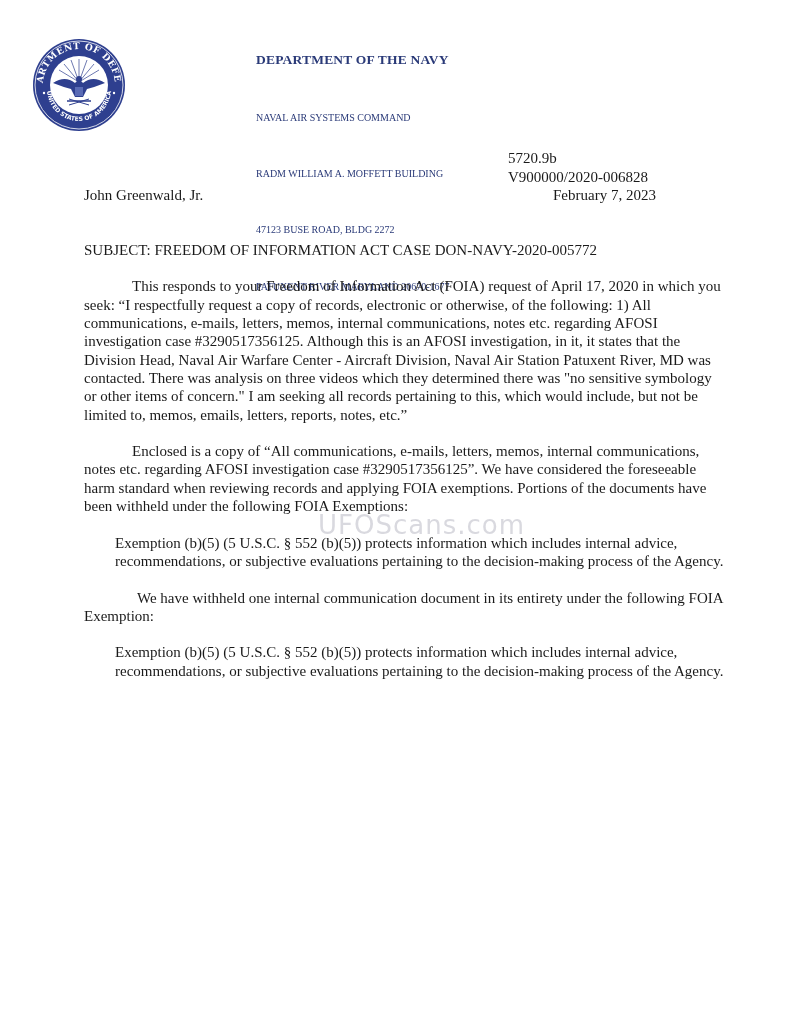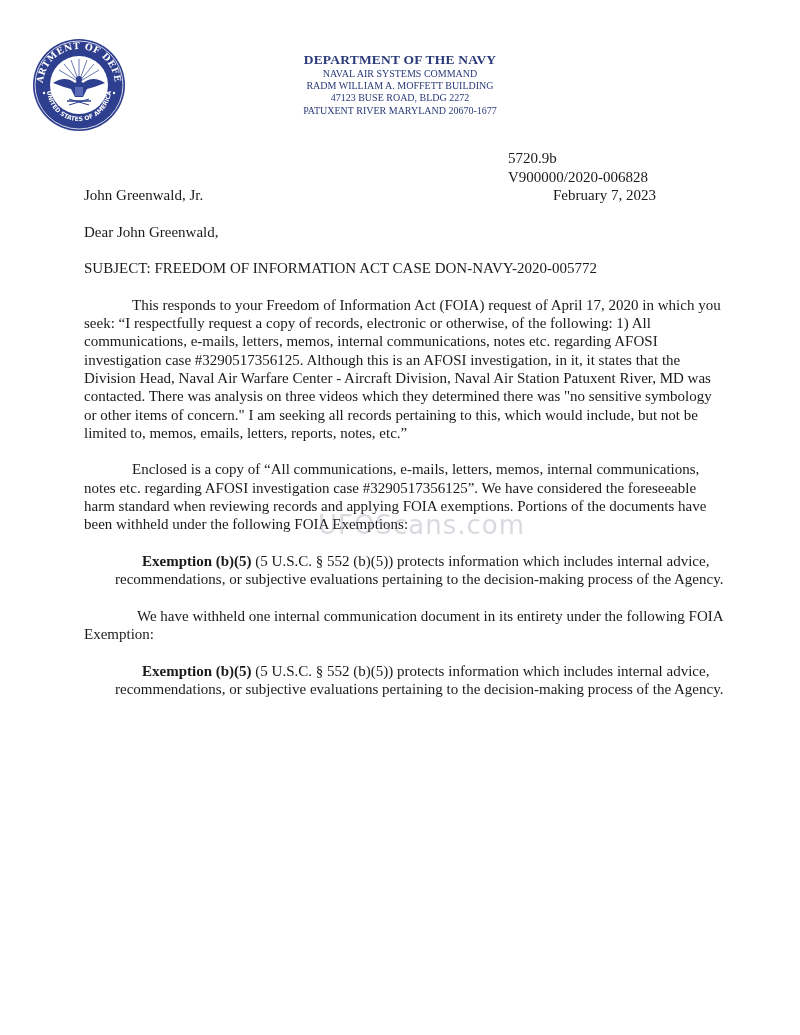--- a/index.html
+++ b/index.html
@@ -1,29 +1,29 @@
 <!DOCTYPE html>
 <html><head>
 <meta charset="utf-8">
 <style>
   html, body { margin: 0; padding: 0; background: #ffffff; }
   body { width: 800px; height: 1035px; position: relative; overflow: hidden;
          font-family: "Liberation Serif", "DejaVu Serif", serif; color: #1a1a1a; }
   .seal { position: absolute; left: 31px; top: 37px; width: 96px; height: 96px; }
-  .letterhead { position: absolute; left: 270px; top: 52px; width: 260px; text-align: center; color: #2a3a78; }
+  .letterhead { position: absolute; left: 256px; top: 52px; width: 260px; color: #2a3a78; }
   .lh-title { font-weight: bold; font-size: 13.5px; letter-spacing: 0.2px; line-height: 16px; }
-  .lh-line { font-size: 10px; line-height: 12.2px; }
+  .lh-line { font-size: 10px; line-height: 12.2px; margin-top: 44px; }
   .refblock { position: absolute; left: 508px; top: 149px; font-size: 15px; line-height: 18.5px; }
   .refblock .date { padding-left: 2px; margin-left: 43px; }
   .body { position: absolute; left: 84px; top: 186px; width: 640px; font-size: 15px; line-height: 18.3px; }
   .body p { margin: 0; }
   .gap { height: 18.3px; }
   .indent { text-indent: 48px; }
   .exblock { padding-left: 31px; }
-  .b { font-weight: bold; margin-left: 27px; }
+  .b { font-weight: normal; }
   .fees { padding-left: 48px; }
   .watermark { position: absolute; left: 318px; top: 510px; font-family: "DejaVu Sans", sans-serif;
                font-size: 26px; color: rgba(120,120,140,0.28); letter-spacing: 1px; pointer-events: none; }
 </style>
 </head>
 <body>
 
 <div class="seal">
   <svg width="96" height="96" viewBox="0 0 96 96">
     <defs>
@@ -72,21 +72,20 @@
   <div>5720.9b</div>
   <div>V900000/2020-006828</div>
   <div class="date">February 7, 2023</div>
 </div>
 
 <div class="body">
   <div>
     <div>John Greenwald, Jr.</div>
   </div>
   <div class="gap"></div>
-  <p>Dear John Greenwald,</p>
   <div class="gap"></div>
   <p>SUBJECT: FREEDOM OF INFORMATION ACT CASE DON-NAVY-2020-005772</p>
   <div class="gap"></div>
   <p class="indent">This responds to your Freedom of Information Act (FOIA) request of April 17, 2020 in which you seek: “I respectfully request a copy of records, electronic or otherwise, of the following: 1) All communications, e-mails, letters, memos, internal communications, notes etc. regarding AFOSI investigation case #3290517356125.  Although this is an AFOSI investigation, in it, it states that the Division Head, Naval Air Warfare Center - Aircraft Division, Naval Air Station Patuxent River, MD was contacted. There was analysis on three videos which they determined there was "no sensitive symbology or other items of concern." I am seeking all records pertaining to this, which would include, but not be limited to, memos, emails, letters, reports, notes, etc.”</p>
   <div class="gap"></div>
   <p class="indent">Enclosed is a copy of “All communications, e-mails, letters, memos, internal communications, notes etc. regarding AFOSI investigation case #3290517356125”. We have considered the foreseeable harm standard when reviewing records and applying FOIA exemptions. Portions of the documents have been withheld under the following FOIA Exemptions:</p>
   <div class="gap"></div>
   <div class="exblock">
     <p><span class="b">Exemption (b)(5)</span><span> (5 U.S.C. § 552 (b)(5)) protects information which includes internal advice, recommendations, or subjective evaluations pertaining to the decision-making process of the Agency.</span></p>
   </div>

